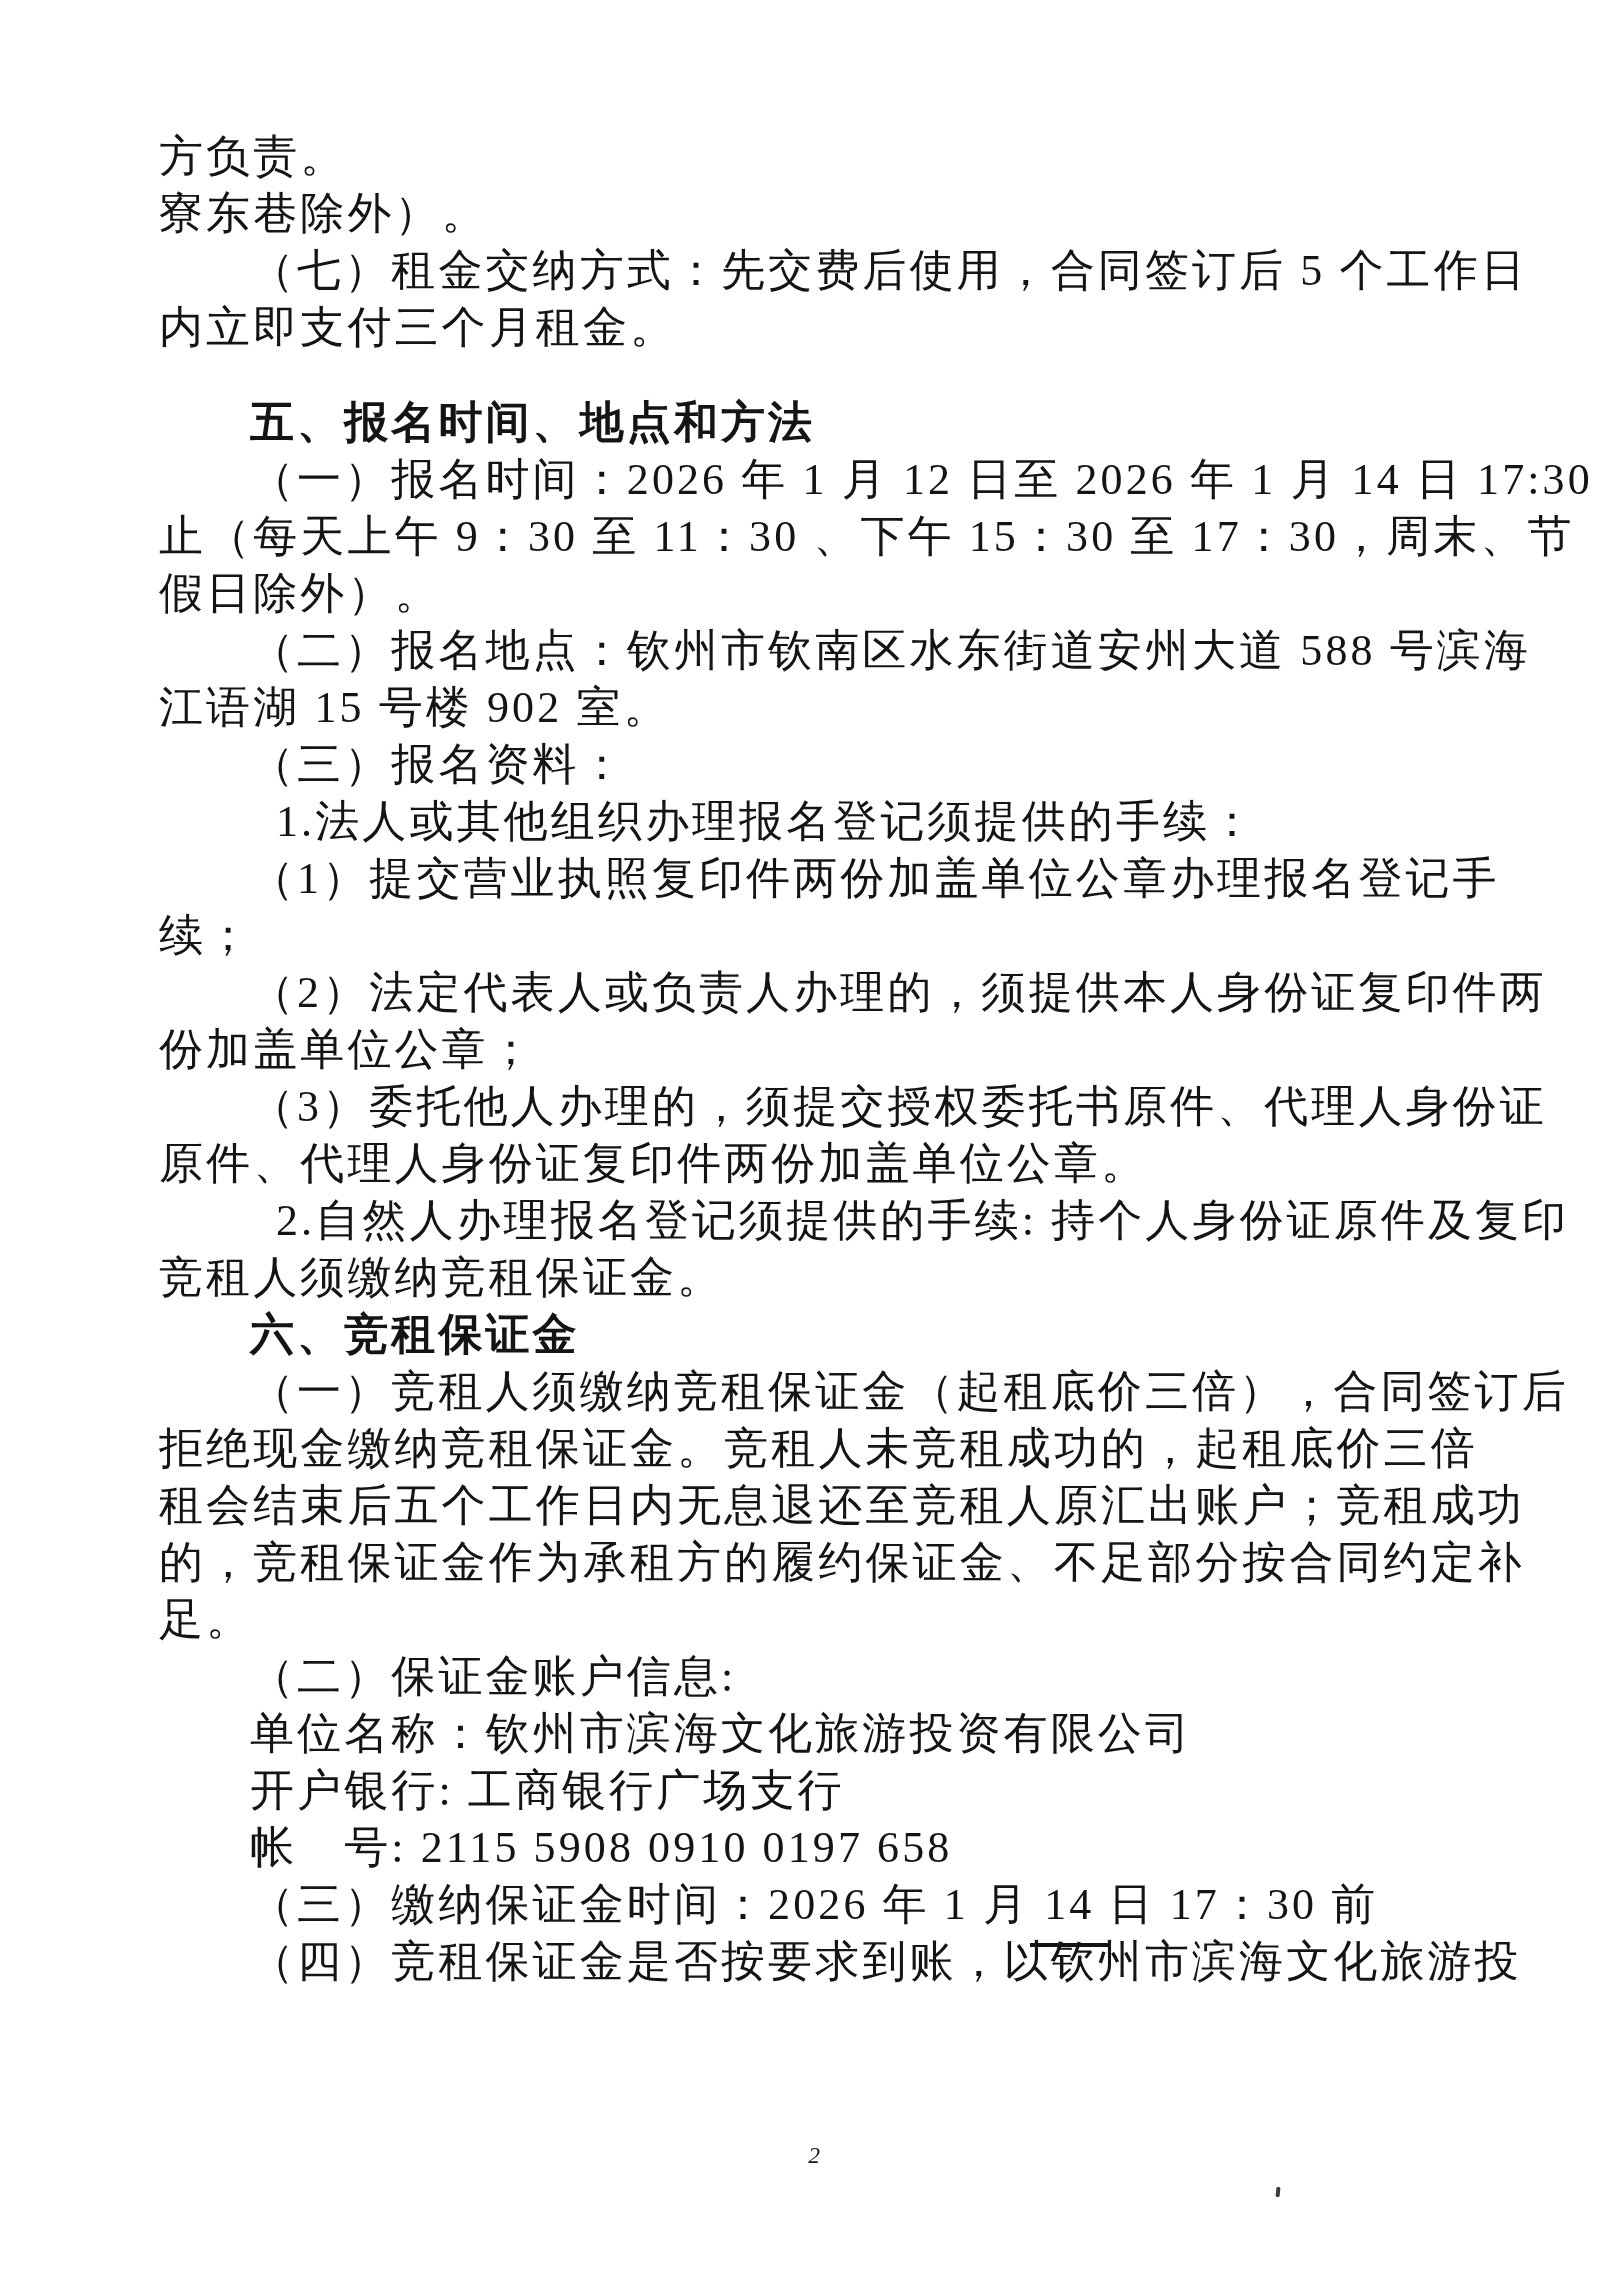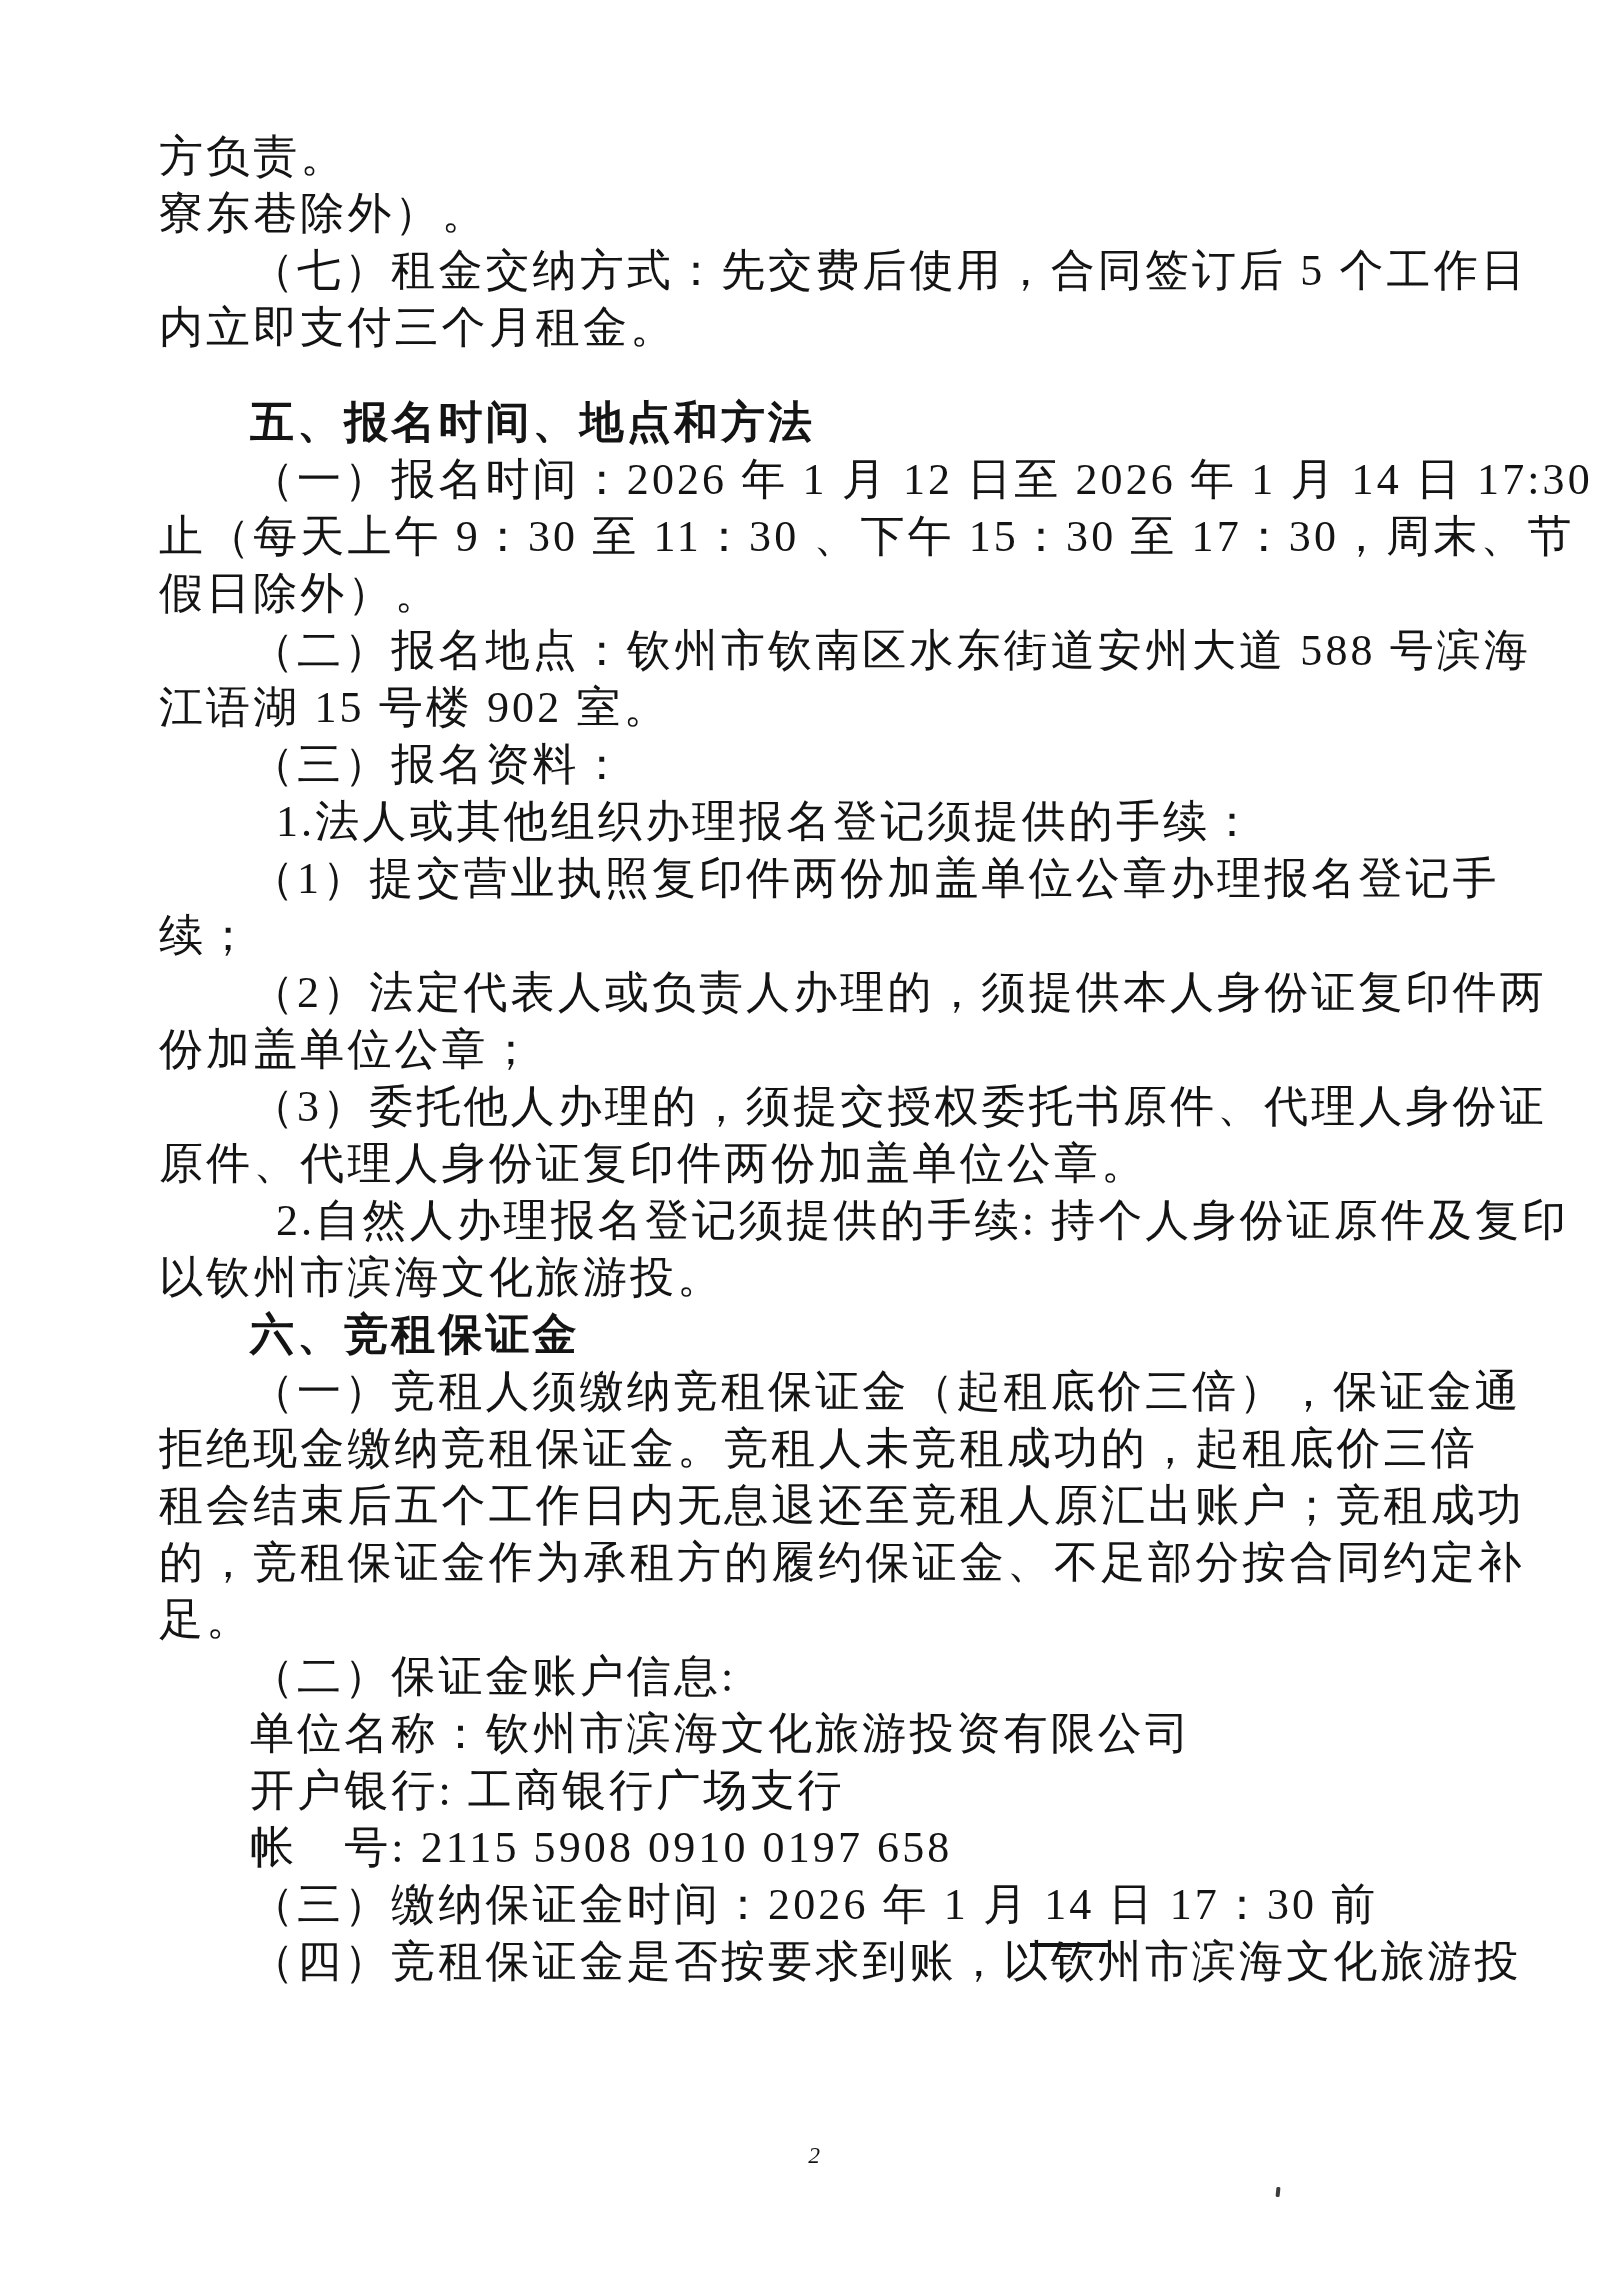--- a/index.html
+++ b/index.html
@@ -77,23 +77,23 @@
       <div class="line ind-0"><span>江语湖 15 号楼 902 室。</span></div>
       <div class="line ind-2"><span>（三）报名资料：</span></div>
       <div class="line ind-num"><span>1.法人或其他组织办理报名登记须提供的手续：</span></div>
       <div class="line ind-2"><span>（1）提交营业执照复印件两份加盖单位公章办理报名登记手</span></div>
       <div class="line ind-0"><span>续；</span></div>
       <div class="line ind-2"><span>（2）法定代表人或负责人办理的，须提供本人身份证复印件两</span></div>
       <div class="line ind-0"><span>份加盖单位公章；</span></div>
       <div class="line ind-2"><span>（3）委托他人办理的，须提交授权委托书原件、代理人身份证</span></div>
       <div class="line ind-0"><span>原件、代理人身份证复印件两份加盖单位公章。</span></div>
       <div class="line ind-num"><span>2.自然人办理报名登记须提供的手续: 持个人身份证原件及复印</span></div>
-      <div class="line ind-0"><span>以钦州市滨海文化旅游投。</span></div>
+      <div class="line ind-0"><span>竞租人须缴纳竞租保证金。</span></div>
       <div class="line ind-2 bold"><span>六、竞租保证金</span></div>
-      <div class="line ind-2"><span>（一）竞租人须缴纳竞租保证金（起租底价三倍），保证金通</span></div>
+      <div class="line ind-2"><span>（一）竞租人须缴纳竞租保证金（起租底价三倍），合同签订后</span></div>
       <div class="line ind-0"><span>拒绝现金缴纳竞租保证金。竞租人未竞租成功的，起租底价三倍</span></div>
       <div class="line ind-0"><span>租会结束后五个工作日内无息退还至竞租人原汇出账户；竞租成功</span></div>
       <div class="line ind-0"><span>的，竞租保证金作为承租方的履约保证金、不足部分按合同约定补</span></div>
       <div class="line ind-0"><span>足。</span></div>
       <div class="line ind-2"><span>（二）保证金账户信息:</span></div>
       <div class="line ind-2"><span>单位名称：钦州市滨海文化旅游投资有限公司</span></div>
       <div class="line ind-2"><span>开户银行: 工商银行广场支行</span></div>
       <div class="line ind-2"><span>帐　号: 2115 5908 0910 0197 658</span></div>
       <div class="line ind-2"><span>（三）缴纳保证金时间：2026 年 1 月</span><span class="underline"> 14 </span><span>日 17：30 前</span></div>
       <div class="line ind-2"><span>（四）竞租保证金是否按要求到账，以钦州市滨海文化旅游投</span></div>

